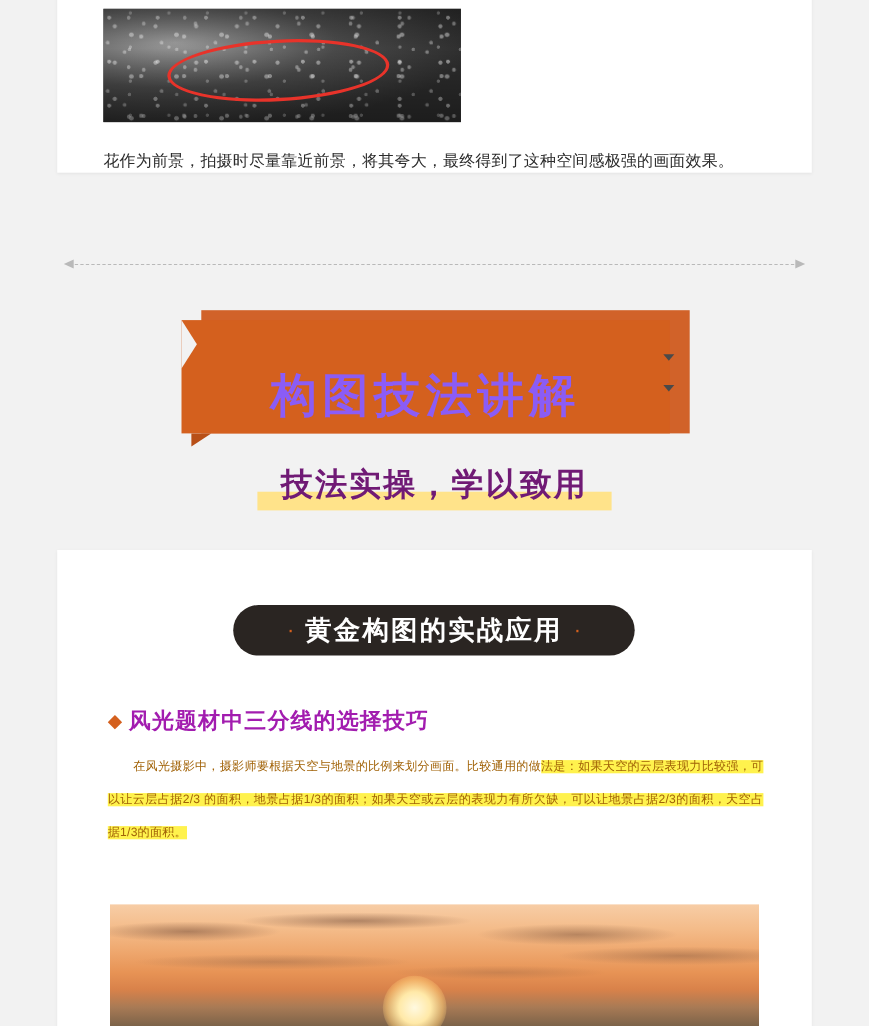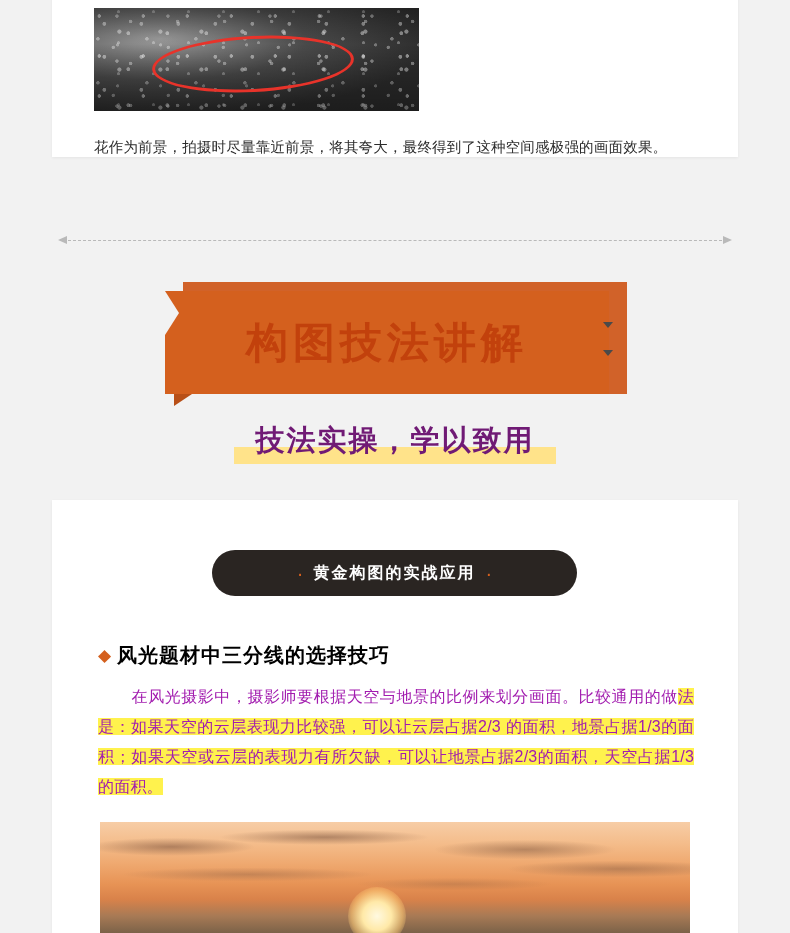--- a/index.html
+++ b/index.html
@@ -155,27 +155,27 @@
     width: 0;
     height: 0;
     border-left: 14px solid #f2f2f2;
     border-top: 22px solid transparent;
     border-bottom: 22px solid transparent;
     z-index: 2;
   }
   .banner-title {
     position: absolute;
     left: 0;
-    top: 9px;
+    top: 26px;
     width: 444px;
     height: 103px;
     display: flex;
     align-items: center;
     justify-content: center;
-    color: #c2410c;
+    color: #8b5cf6;
     font-size: 42px;
     font-weight: bold;
     letter-spacing: 5px;
     z-index: 3;
     font-family: "DejaVu Sans", "Liberation Sans", sans-serif;
   }
   .banner-dots {
     position: absolute;
     left: 601px;
     top: 322px;
@@ -246,53 +246,53 @@
     justify-content: center;
     gap: 10px;
   }
   .pill .dot {
     color: #d4601e;
     font-size: 20px;
     line-height: 1;
   }
   .pill-text {
     color: #ffffff;
-    font-size: 16px;
+    font-size: 24px;
     font-weight: bold;
     letter-spacing: 2px;
     font-family: "DejaVu Sans", "Liberation Sans", sans-serif;
   }
   .sub-head {
     position: absolute;
     left: 46px;
     top: 142px;
     display: flex;
     align-items: center;
     gap: 6px;
   }
   .sub-head .diamond {
     color: #d4601e;
     font-size: 17px;
     line-height: 1;
   }
   .sub-head-text {
-    color: #000000;
+    color: #a21caf;
     font-size: 20px;
     font-weight: bold;
     letter-spacing: 1px;
     font-family: Liberation Mono, monospace;
   }
   .body-para {
     position: absolute;
     left: 46px;
     top: 182px;
     width: 596px;
-    font-size: 16px;
+    font-size: 11px;
     line-height: 30px;
-    color: #a21caf;
+    color: #a16207;
     text-align: justify;
     letter-spacing: 0.2px;
   }
   .body-para .ind { padding-left: 2.1em; }
   .hl { background: #fff24d; }
 
   
   .photo-sunset {
     position: absolute;
     left: 48px;

